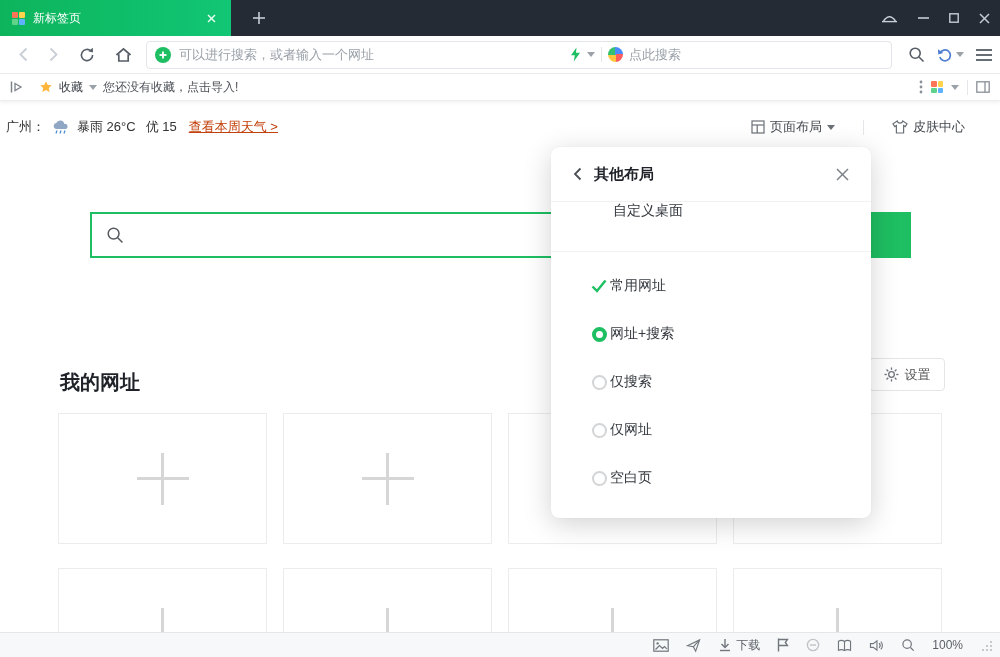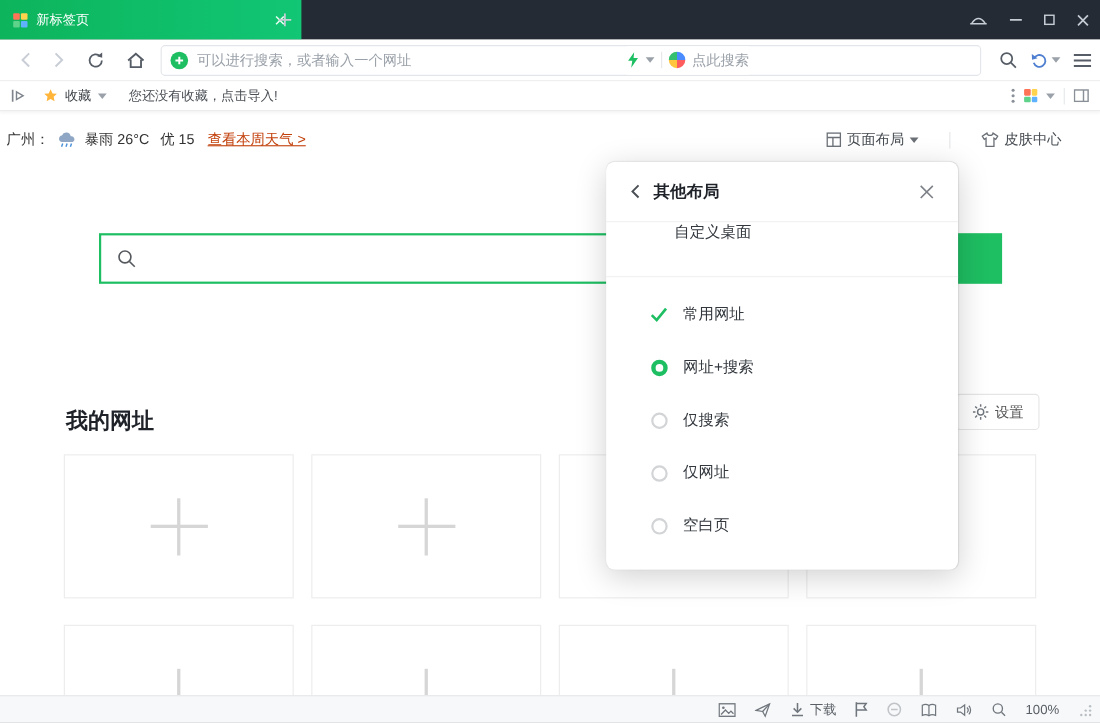--- a/index.html
+++ b/index.html
@@ -2,21 +2,21 @@
 <html><head>
 <meta charset="utf-8">
 <style>
   *{margin:0;padding:0;box-sizing:border-box}
   html,body{background:#9aa0a6}
   .window{position:relative;width:1000px;height:657px;background:#fff;overflow:hidden;
           font-family:"Liberation Sans","DejaVu Sans",sans-serif;-webkit-font-smoothing:antialiased}
 
   
   .tabbar{position:absolute;top:0;left:0;right:0;height:36px;background:#252b34}
-  .tab{position:absolute;left:0;top:0;width:274px;height:36px;display:flex;align-items:center;
+  .tab{position:absolute;left:0;top:0;width:231px;height:36px;display:flex;align-items:center;
        padding:0 12px;background:linear-gradient(90deg,#0db45c,#11c674);color:#fff}
   .favicon-grid{width:13px;height:13px;display:grid;grid-template-columns:6px 6px;grid-gap:1px}
   .favicon-grid i{display:block;width:6px;height:6px;border-radius:1px}
   .fg1{background:#ff7357}.fg2{background:#ffd34d}.fg3{background:#5fd38a}.fg4{background:#5fb2ff}
   .tab-title{flex:1;font-size:12px;margin-left:8px;white-space:nowrap;overflow:hidden}
   .tab-close{width:16px;height:16px;display:flex;align-items:center;justify-content:center;color:#eafff3}
   .newtab-btn{position:absolute;left:242px;top:0;width:34px;height:36px;display:flex;align-items:center;justify-content:center;color:#c7cdd5}
   .win-controls{position:absolute;right:10px;top:0;height:36px;display:flex;align-items:center;gap:20px;color:#c7cdd5}
   .win-controls>span{display:flex;align-items:center;justify-content:center}
 
@@ -36,21 +36,21 @@
   .vdiv{width:1px;height:15px;background:#e4e6e9}
   .engine-dot{width:15px;height:15px;border-radius:50%;
       background:conic-gradient(#4a8cff 0 25%,#ff5d5d 25% 50%,#ffc53d 50% 75%,#35c06f 75% 100%)}
   .quick-label{font-size:13px;color:#9aa1a9;white-space:nowrap}
   .nav-right{display:flex;align-items:center;gap:12px;margin-left:4px;color:#565d66}
 
   
   .bookmarkbar{position:absolute;top:74px;left:0;right:0;height:27px;background:#fff;border-bottom:1px solid #ededee;
                box-shadow:0 2px 3px rgba(0,0,0,.05);display:flex;align-items:center;padding:0 10px;font-size:12px;color:#3a3f45;z-index:3}
   .bm-left{display:flex;align-items:center;gap:6px}
-  .bm-hint{color:#4a4f55;margin-left:14px}
+  .bm-hint{color:#4a4f55;}
   .bm-right{margin-left:auto;display:flex;align-items:center;gap:8px;color:#8a9097}
 
   
   .content{position:absolute;top:102px;left:0;right:0;bottom:25px;background:#fff;overflow:hidden}
   .weather{position:absolute;left:6px;top:16px;display:flex;align-items:center;gap:6px;font-size:13px;color:#333;white-space:nowrap}
   .weather-link{color:#c2410c;text-decoration:underline;cursor:pointer}
   .topright{position:absolute;right:35px;top:16px;display:flex;align-items:center;gap:28px;font-size:13px;color:#454a50}
   .tr-group{display:flex;align-items:center;gap:5px;cursor:pointer}
   .caret-dark{width:0;height:0;border-left:4px solid transparent;border-right:4px solid transparent;border-top:5px solid #6b7077}
 
@@ -71,21 +71,21 @@
 
   
   .popup{position:absolute;left:551px;top:45px;width:320px;height:371px;background:#fff;border-radius:8px;z-index:20;
          box-shadow:0 6px 28px rgba(0,0,0,.18),0 0 1px rgba(0,0,0,.1)}
   .popup-header{height:55px;display:flex;align-items:center;padding:0 22px;border-bottom:1px solid #f1f1f1}
   .popup-title{font-size:15px;font-weight:bold;color:#1f2329;margin-left:12px}
   .popup-close{margin-left:auto;color:#7d8288;display:flex;cursor:pointer}
   .popup-custom{height:50px;display:flex;padding-left:62px;font-size:14px;color:#33383e;
                 border-bottom:1px solid #f1f1f1;cursor:pointer}
   .popup-options{padding-top:10px}
-  .option{height:48px;display:flex;align-items:center;padding-left:39px;gap:13px;font-size:14px;color:#33383e;cursor:pointer}
+  .option{height:48px;display:flex;align-items:center;padding-left:39px;gap:2px;font-size:14px;color:#33383e;cursor:pointer}
   .icon-cell{width:18px;display:flex;align-items:center;justify-content:center}
   .radio-on{width:15px;height:15px;border-radius:50%;border:4px solid #1ebe62;background:#fff}
   .radio-off{width:15px;height:15px;border-radius:50%;border:2px solid #d2d4d6;background:#fff}
 
   
   .statusbar{position:absolute;left:0;right:0;bottom:0;height:25px;background:#f7f8f9;border-top:1px solid #e4e6e8;
              display:flex;align-items:center;justify-content:flex-end;gap:17px;padding-right:7px;color:#70767d;font-size:12px;z-index:30}
   .sb-item{display:flex;align-items:center;gap:4px;cursor:pointer}
   .sb-label{color:#5a5f66}
   svg{display:block}

